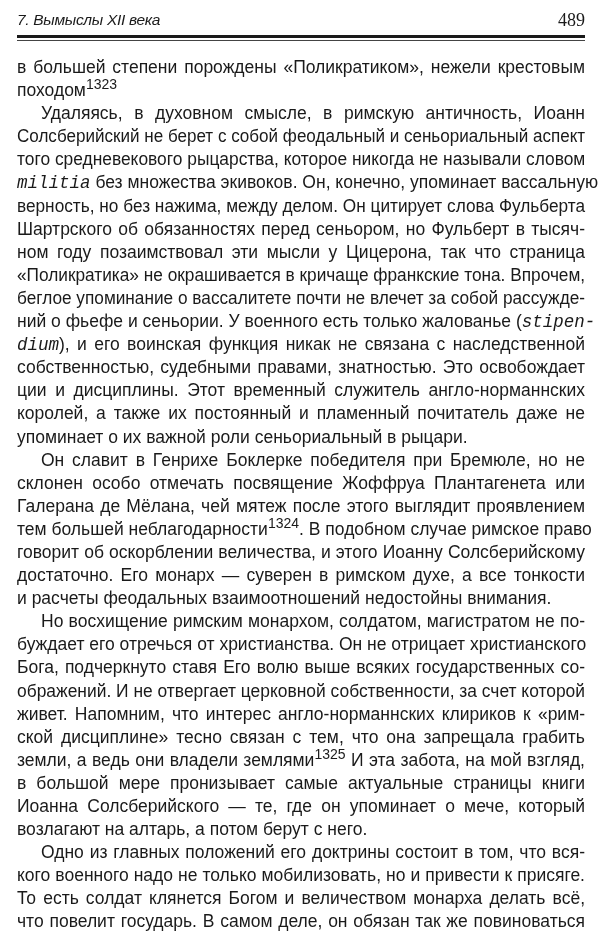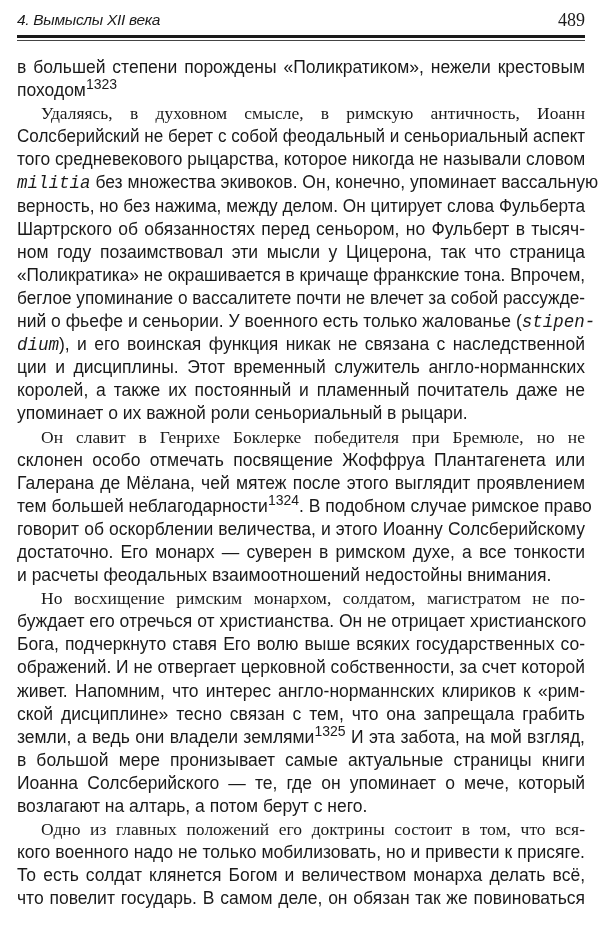--- a/index.html
+++ b/index.html
@@ -6,48 +6,49 @@
   body { width: 600px; height: 952px; overflow: hidden; position: relative; color: #1a1a1a; }
   .page { position: absolute; left: 17px; top: 0; width: 568px; }
   .header { position: absolute; left: 0; top: 8px; width: 568px; height: 24px; }
   .chapter { position: absolute; left: 0; top: 3px; font-family: "Liberation Sans", sans-serif; font-style: italic; font-size: 15.5px; letter-spacing: -0.3px; }
   .pagenum { position: absolute; right: 0; top: 2px; font-family: "Liberation Serif", serif; font-size: 18px; }
   .rule-thick { position: absolute; left: 0; top: 35px; width: 568px; height: 3px; background: #1a1a1a; }
   .rule-thin { position: absolute; left: 0; top: 40px; width: 568px; height: 1px; background: #444; }
   .body { position: absolute; left: 0; top: 56px; width: 568px; font-family: "Liberation Sans Narrow", "Liberation Sans", sans-serif; font-size: 17.5px; line-height: 23.1px; }
   .line { display: block; white-space: nowrap; text-align: justify; text-align-last: justify; height: 23.1px; transform-origin: left; }
   .line.last { text-align-last: left; }
-  .line.indent { padding-left: 24px; font-family: Liberation Serif, serif; }
+  .line.indent { padding-left: 24px; }
   i { font-family: Liberation Mono, monospace; font-style: italic; }
   sup { font-size: 14px; vertical-align: 7px; line-height: 0; }
 </style>
 </head>
 <body>
 
 <div class="page">
   <div class="header">
-    <span class="chapter">4. Вымыслы XII века</span>
+    <span class="chapter">7. Вымыслы XII века</span>
     <span class="pagenum">489</span>
   </div>
   <div class="rule-thick"></div>
   <div class="rule-thin"></div>
   <div class="body" id="body">
       <span class="line"><span>в большей степени порождены «Поликратиком», нежели крестовым</span></span>
       <span class="line last"><span>походом</span><sup>1323</sup></span>
       <span class="line indent"><span>Удаляясь, в духовном смысле, в римскую античность, Иоанн</span></span>
       <span class="line" style="transform: scaleX(0.9743); width: 583px;"><span>Солсберийский не берет с собой феодальный и сеньориальный аспект</span></span>
       <span class="line" style="transform: scaleX(0.993); width: 572px;"><span>того средневекового рыцарства, которое никогда не называли словом</span></span>
       <span class="line"><i>militia</i><span> без множества экивоков. Он, конечно, упоминает вассальную</span></span>
       <span class="line" style="transform: scaleX(0.9844); width: 577px;"><span>верность, но без нажима, между делом. Он цитирует слова Фульберта</span></span>
       <span class="line"><span>Шартрского об обязанностях перед сеньором, но Фульберт в тысяч-</span></span>
       <span class="line"><span>ном году позаимствовал эти мысли у Цицерона, так что страница</span></span>
       <span class="line" style="transform: scaleX(0.9861); width: 576px;"><span>«Поликратика» не окрашивается в кричаще франкские тона. Впрочем,</span></span>
       <span class="line" style="transform: scaleX(0.9844); width: 577px;"><span>беглое упоминание о вассалитете почти не влечет за собой рассужде-</span></span>
       <span class="line"><span>ний о фьефе и сеньории. У военного есть только жалованье (</span><i>stipen-</i></span>
       <span class="line"><i>dium</i><span>), и его воинская функция никак не связана с наследственной</span></span>
+      <span class="line"><span>собственностью, судебными правами, знатностью. Это освобождает</span></span>
       <span class="line"><span>ции и дисциплины. Этот временный служитель англо-норманнских</span></span>
       <span class="line"><span>королей, а также их постоянный и пламенный почитатель даже не</span></span>
       <span class="line last"><span>упоминает о их важной роли сеньориальный в рыцари.</span></span>
       <span class="line indent"><span>Он славит в Генрихе Боклерке победителя при Бремюле, но не</span></span>
       <span class="line"><span>склонен особо отмечать посвящение Жоффруа Плантагенета или</span></span>
       <span class="line"><span>Галерана де Мёлана, чей мятеж после этого выглядит проявлением</span></span>
       <span class="line"><span>тем большей неблагодарности</span><sup>1324</sup><span>. В подобном случае римское право</span></span>
       <span class="line"><span>говорит об оскорблении величества, и этого Иоанну Солсберийскому</span></span>
       <span class="line"><span>достаточно. Его монарх — суверен в римском духе, а все тонкости</span></span>
       <span class="line last"><span>и расчеты феодальных взаимоотношений недостойны внимания.</span></span>

